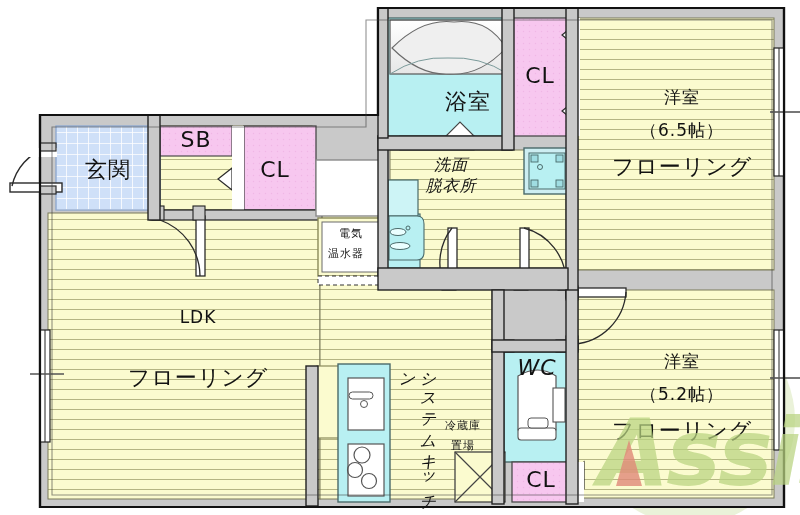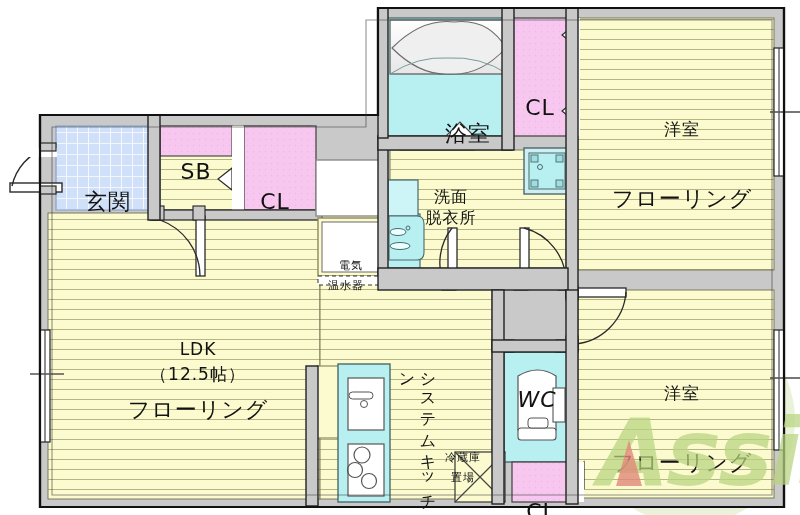--- a/index.html
+++ b/index.html
@@ -1,24 +1,24 @@
 <!DOCTYPE html>
 <html><head>
 <meta charset="utf-8">
 <style>
   html,body{margin:0;padding:0;background:#ffffff;}
   body{font-family:"DejaVu Sans","Liberation Sans",sans-serif;}
   #plan{position:relative;width:800px;height:515px;background:#ffffff;overflow:hidden;}
   #plan svg{position:absolute;left:0;top:0;}
   .lbl{position:absolute;color:#121212;white-space:nowrap;font-family:"DejaVu Sans","Liberation Sans",sans-serif;line-height:1.12;letter-spacing:1px;}
-  .lbl.ctr{text-align:left;transform:translateX(-50%);margin-top:32px;}
+  .lbl.ctr{text-align:left;transform:translateX(-50%);}
   .vlbl{position:absolute;color:#121212;writing-mode:vertical-rl;text-orientation:upright;letter-spacing:2px;font-family:"DejaVu Sans","Liberation Sans",sans-serif;}
   .big{font-size:17px;}
   .mid{font-size:22px;}
-  .sm{font-size:16px;}
+  .sm{font-size:16px;font-style:italic;}
   .xs{font-size:11px;}
 </style>
 </head>
 <body>
 
 <div id="plan">
 
 <svg width="800" height="515">
   <defs>
 
@@ -237,27 +237,28 @@
     <line x1="30" y1="374" x2="64" y2="374" stroke="#555" stroke-width="1.6"></line>
   </g>
 
   <path d="M40 115 H378 V8 H784 V507 H40 Z" fill="none" stroke="#111111" stroke-width="2.2"></path>
   <path d="M52 127 H366 V20 H772 V495 H52 Z" fill="none" stroke="#3a3a3a" stroke-width="1.1" opacity="0.55"></path>
 
   </g>
 </svg>
 
 <div class="lbl ctr big" style="left:198px;top:308px;">LDK</div>
-<div class="lbl ctr big" style="left:198px;top:333px;">（12.5帖）</div>
 <div class="lbl ctr mid" style="left:198px;top:366px;">フローリング</div>
 
 <div class="lbl ctr big" style="left:682px;top:88px;">洋室</div>
+<div class="lbl ctr big" style="left:682px;top:121px;">（6.5帖）</div>
 <div class="lbl ctr mid" style="left:682px;top:155px;">フローリング</div>
 
 <div class="lbl ctr big" style="left:682px;top:352px;">洋室</div>
+<div class="lbl ctr big" style="left:682px;top:385px;">（5.2帖）</div>
 <div class="lbl ctr mid" style="left:682px;top:419px;">フローリング</div>
 
 <div class="lbl ctr mid" style="left:108px;top:158px;">玄関</div>
 
 <div class="lbl ctr mid" style="left:468px;top:90px;">浴室</div>
 
 <div class="lbl ctr sm" style="left:451px;top:156px;">洗面</div>
 <div class="lbl ctr sm" style="left:451px;top:177px;">脱衣所</div>
 
 <div class="lbl ctr mid" style="left:537px;top:356px;font-style:italic;">WC</div>

